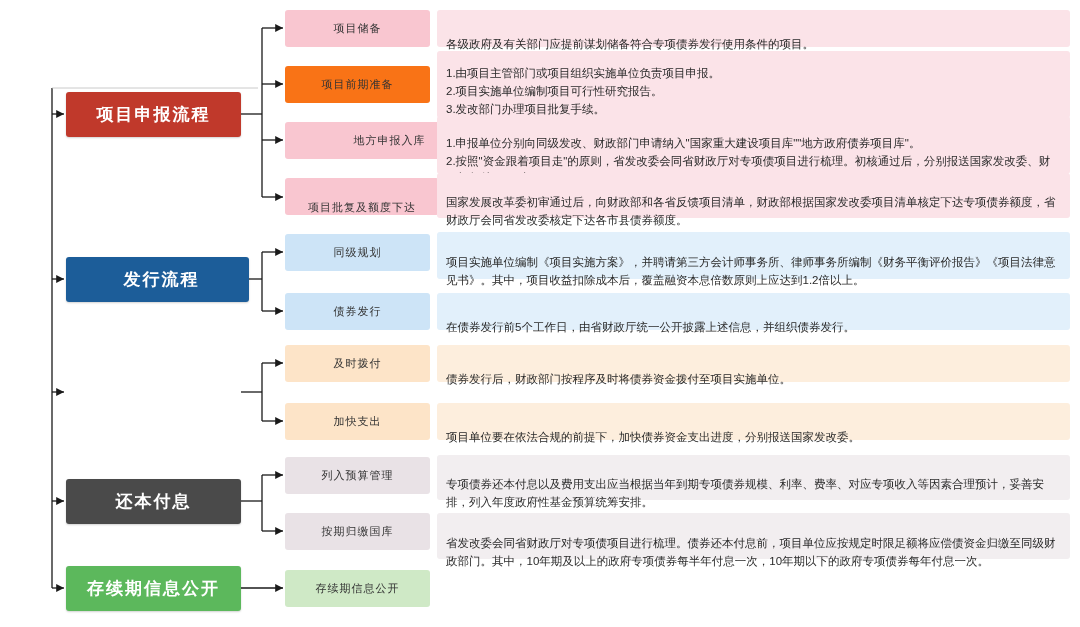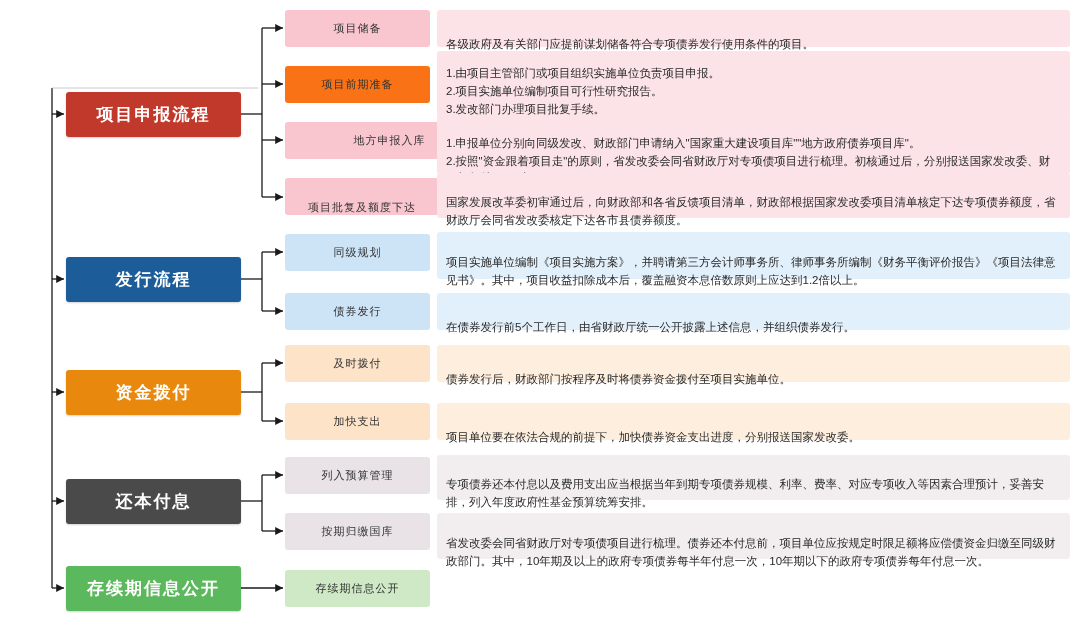--- a/index.html
+++ b/index.html
@@ -140,40 +140,37 @@
 2.按照"资金跟着项目走"的原则，省发改委会同省财政厅对专项债项目进行梳理。初核通过后，分别报送国家发改委、财政部相关"项目库"。</span>
   </div>
 
   <div class="substage" style="left:285px;top:178px;width:154px;height:37px;background:#f9c6d0;align-items:flex-end;">
     <span>项目批复及额度下达</span>
   </div>
   <div class="detail" style="left:437px;top:173px;width:633px;height:45px;background:#fbe3e8;">
     <span class="txt">国家发展改革委初审通过后，向财政部和各省反馈项目清单，财政部根据国家发改委项目清单核定下达专项债券额度，省财政厅会同省发改委核定下达各市县债券额度。</span>
   </div>
 
-  <div class="stage" style="left:66px;top:257px;width:175px;height:45px;background:#1c5d99;">
+  <div class="stage" style="left:66px;top:257px;width:175px;height:45px;background:#1c5d99;padding-left:8px;">
     <span>发行流程</span>
   </div>
   <div class="substage" style="left:285px;top:234px;width:145px;height:37px;background:#cde4f7;">
     <span>同级规划</span>
   </div>
   <div class="detail" style="left:437px;top:232px;width:633px;height:47px;background:#e2f0fb;">
     <span class="txt">项目实施单位编制《项目实施方案》，并聘请第三方会计师事务所、律师事务所编制《财务平衡评价报告》《项目法律意见书》。其中，项目收益扣除成本后，覆盖融资本息倍数原则上应达到1.2倍以上。</span>
   </div>
 
   <div class="substage" style="left:285px;top:293px;width:145px;height:37px;background:#cde4f7;">
     <span>债券发行</span>
   </div>
   <div class="detail" style="left:437px;top:293px;width:633px;height:37px;background:#e2f0fb;">
     <span class="txt">在债券发行前5个工作日，由省财政厅统一公开披露上述信息，并组织债券发行。</span>
   </div>
 
-  <div class="stage" style="left:66px;top:370px;width:175px;height:45px;background:#e8880c;">
-    <span>资金拨付</span>
-  </div>
   <div class="substage" style="left:285px;top:345px;width:145px;height:37px;background:#fde4c8;">
     <span>及时拨付</span>
   </div>
   <div class="detail" style="left:437px;top:345px;width:633px;height:37px;background:#fdeedd;">
     <span class="txt">债券发行后，财政部门按程序及时将债券资金拨付至项目实施单位。</span>
   </div>
 
   <div class="substage" style="left:285px;top:403px;width:145px;height:37px;background:#fde4c8;">
     <span>加快支出</span>
   </div>

